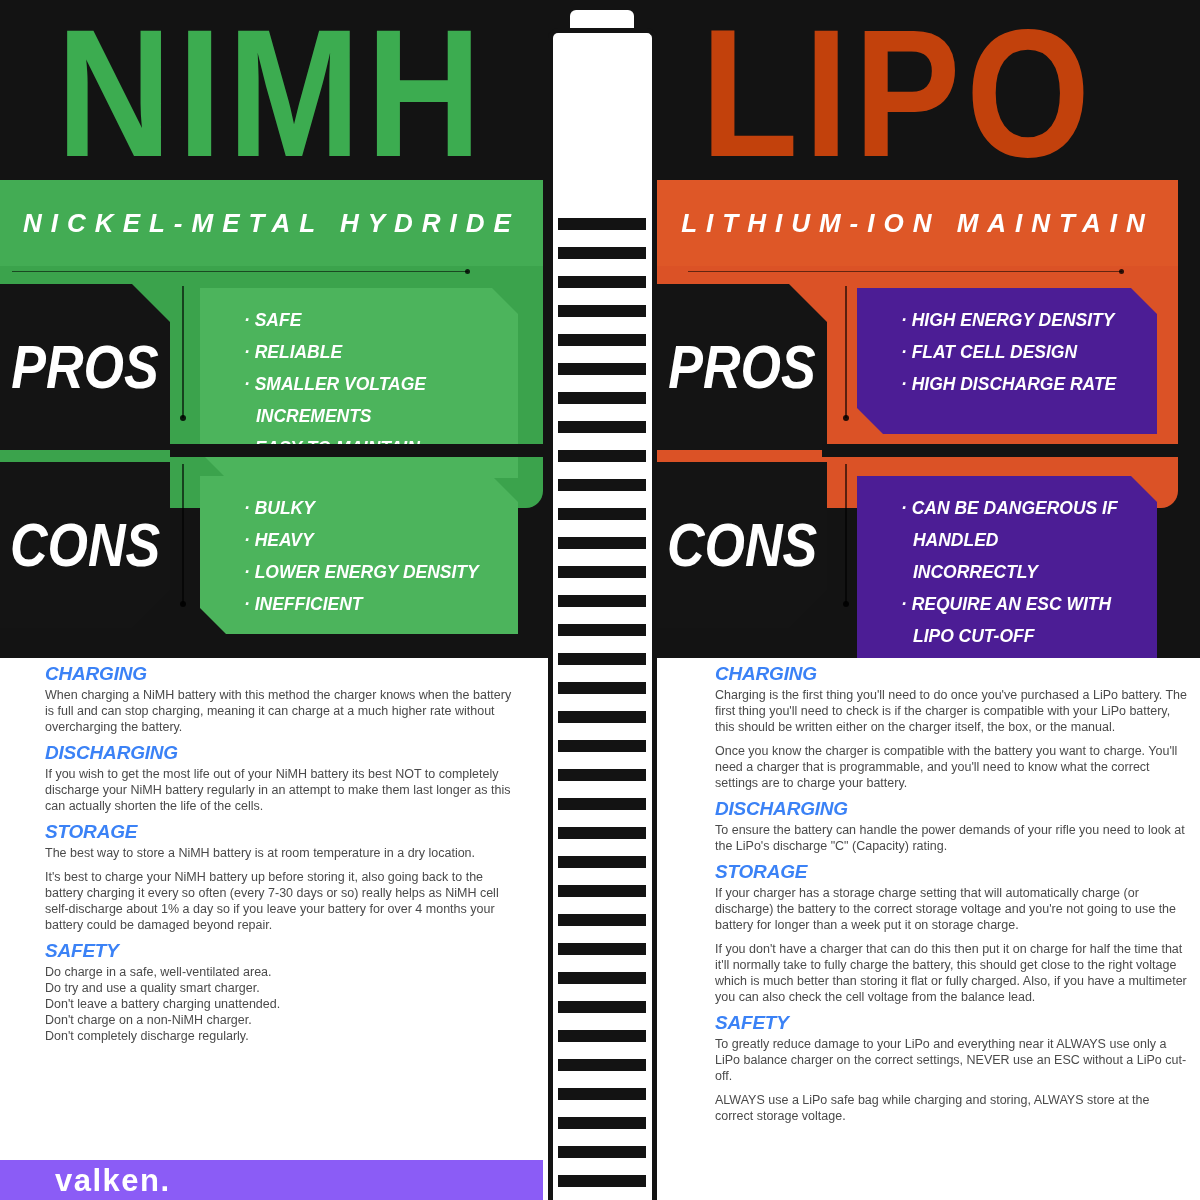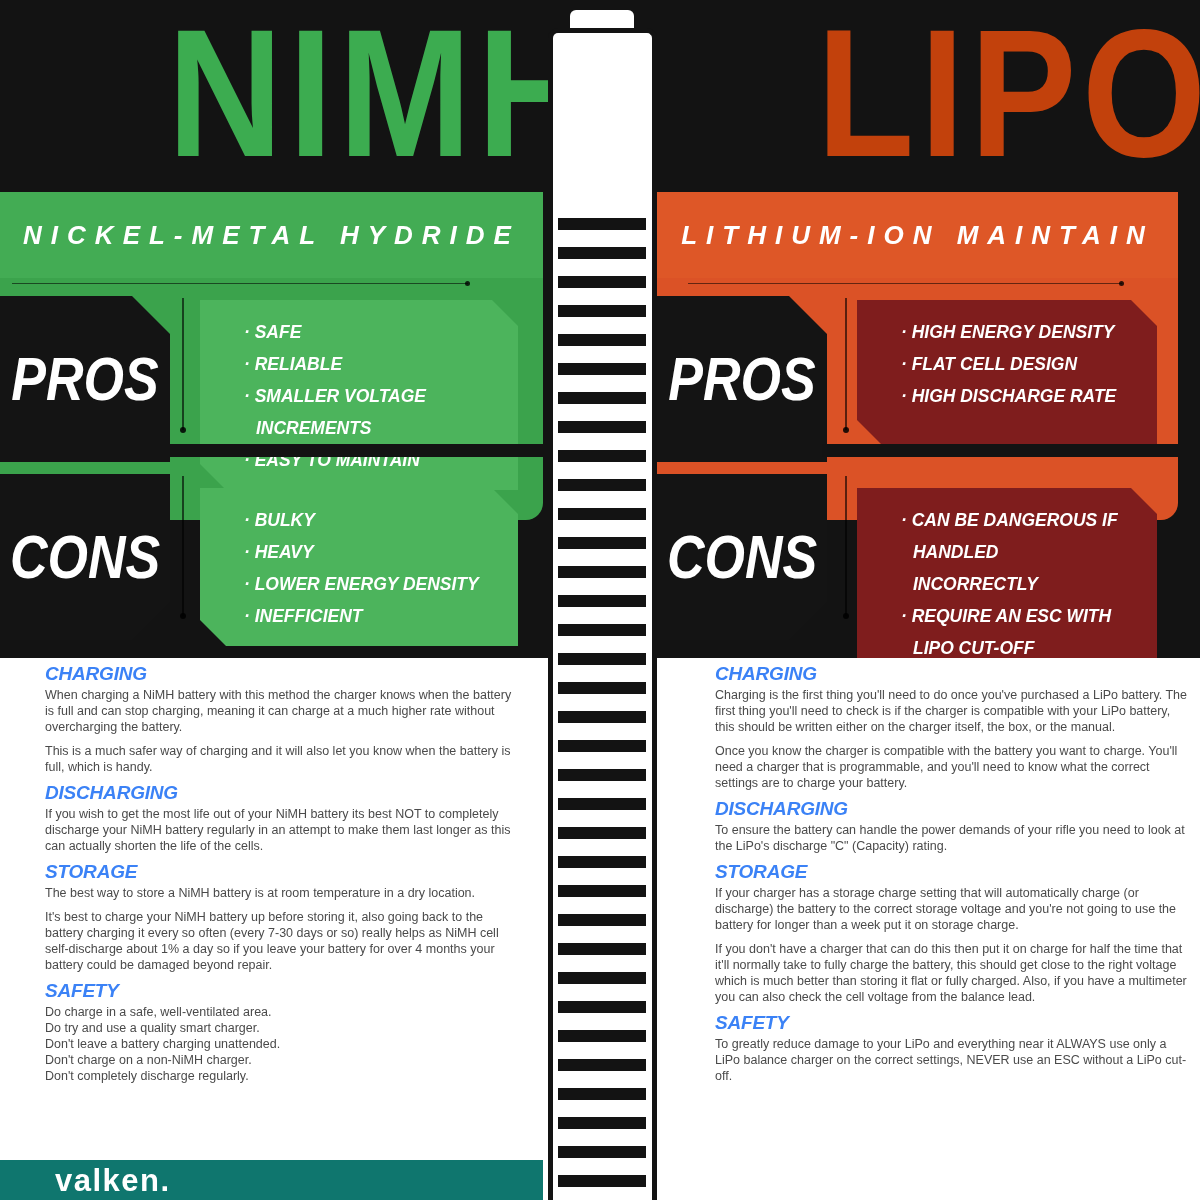--- a/index.html
+++ b/index.html
@@ -2,27 +2,27 @@
 <html><head>
 <meta charset="utf-8">
 <style>
   html,body{margin:0;padding:0;background:#e8e8e8;}
   .poster{
     position:relative;width:1200px;height:1200px;background:#131313;
     overflow:hidden;font-family:"Liberation Sans",sans-serif;
     -webkit-font-smoothing:antialiased;
   }
   
-  .title{position:absolute;top:0;height:188px;display:flex;align-items:center;justify-content:flex-end;padding-left:29px;}
+  .title{position:absolute;top:0;height:188px;display:flex;align-items:center;justify-content:center;}
   .title .t{display:inline-block;font-weight:bold;font-size:140px;line-height:1;letter-spacing:5px;
             transform:scale(1.14,1.3);transform-origin:center;}
   .title-nimh{left:0;width:543px;color:#3CAC50;}
   .title-lipo{left:638px;width:521px;color:#c2410c;}
   
-  .panel{position:absolute;top:192px;height:328px;border-radius:17px;}
+  .panel{position:absolute;top:180px;height:328px;border-radius:17px;}
   .panel-left{left:0;width:543px;background:#3BA34C;}
   .panel-right{left:657px;width:521px;background:#DB5226;}
   .banner{position:absolute;top:0;left:0;right:0;height:86px;display:flex;align-items:center;justify-content:center;}
   .banner-green{background:#43AC54;}
   .banner-orange{background:#DE5727;}
   .banner .s{color:#fff;font-style:italic;font-weight:bold;font-size:26px;letter-spacing:9px;white-space:nowrap;}
   .callout{position:absolute;height:1px;background:rgba(0,0,0,.55);top:91px;}
   .callout .dot{position:absolute;right:-2px;top:-2px;width:5px;height:5px;border-radius:50%;background:rgba(0,0,0,.8);}
   .callout-l{left:12px;width:456px;}
   .callout-r{left:31px;width:434px;}
@@ -35,21 +35,21 @@
   .vline{position:absolute;width:2px;background:rgba(0,0,0,.6);}
   .vline .dot{position:absolute;left:-2px;bottom:-3px;width:6px;height:6px;border-radius:50%;background:rgba(0,0,0,.85);}
   .vl-pros{top:106px;height:132px;}
   .vl-cons{top:284px;height:140px;}
   .vl-l{left:182px;}
   .vl-r{left:188px;}
   
   .listbox{position:absolute;padding:16px 18px 14px 44px;box-sizing:border-box;
     clip-path:polygon(0 0,calc(100% - 26px) 0,100% 26px,100% 100%,26px 100%,0 calc(100% - 26px));}
   .listbox-green{background:#4CB45C;}
-  .listbox-orange{background:#7f1d1d;}
+  .listbox-orange{background:#4c1d95;}
   .list-l{left:200px;width:318px;}
   .list-r{left:200px;width:300px;}
   .list-pros{top:108px;min-height:146px;}
   .list-cons{top:296px;min-height:150px;}
   .li{color:#fff;font-style:italic;font-weight:bold;font-size:19px;line-height:32px;
       padding-left:13px;text-indent:-13px;transform:scaleX(.92);transform-origin:left center;white-space:normal;}
   .li::before{content:"\00B7\0020";}
   
   .band{position:absolute;top:444px;height:13px;background:#131313;}
   .band-l{left:170px;width:373px;}
@@ -57,21 +57,21 @@
   
   .white-section{position:absolute;left:0;top:658px;width:1200px;height:542px;background:#ffffff;}
   .col{position:absolute;top:664px;width:472px;color:#4A4A4A;}
   .col-left{left:45px;}
   .col-right{left:715px;}
   .sec-h{font-style:italic;font-weight:bold;font-size:19px;line-height:19px;color:#3b82f6;
          margin:8px 0 4px;letter-spacing:-.2px;}
   .col .sec:first-child .sec-h{margin-top:0;}
   .para{font-size:12.5px;line-height:16px;margin:0 0 8px;white-space:pre-line;}
   
-  .footer{position:absolute;left:0;top:1160px;width:543px;height:40px;background:#0f766e;display:flex;align-items:center;}
+  .footer{position:absolute;left:0;top:1160px;width:543px;height:40px;background:#8b5cf6;display:flex;align-items:center;}
   .logo{color:#fff;font-weight:bold;font-size:31px;letter-spacing:1.5px;margin-left:55px;line-height:1;}
   
   .battery-nub{position:absolute;left:570px;top:10px;width:64px;height:28px;background:#fff;border-radius:6px;}
   .battery-body{position:absolute;left:548px;top:28px;width:109px;height:1172px;background:#fff;
     border:5px solid #131313;border-bottom:none;border-radius:10px 10px 0 0;box-sizing:border-box;}
   .battery-stripes{position:absolute;left:558px;top:218px;width:88px;height:982px;
     background:repeating-linear-gradient(to bottom,#131313 0 12px,transparent 12px 29px);}
 </style>
 </head>
 <body>
@@ -155,21 +155,20 @@
 
   <div class="band band-l"></div>
   <div class="band band-r"></div>
 
   <div class="white-section"></div>
 
   <div class="col col-left">
     <div class="sec">
       <div class="sec-h">CHARGING</div>
       <p class="para">When charging a NiMH battery with this method the charger knows when the battery is full and can stop charging, meaning it can charge at a much higher rate without overcharging the battery.</p>
-      <p class="para">This is a much safer way of charging and it will also let you know when the battery is full, which is handy.</p>
     </div>
     <div class="sec">
       <div class="sec-h">DISCHARGING</div>
       <p class="para">If you wish to get the most life out of your NiMH battery its best NOT to completely discharge your NiMH battery regularly in an attempt to make them last longer as this can actually shorten the life of the cells.</p>
     </div>
     <div class="sec">
       <div class="sec-h">STORAGE</div>
       <p class="para">The best way to store a NiMH battery is at room temperature in a dry location.</p>
       <p class="para">It's best to charge your NiMH battery up before storing it, also going back to the battery charging it every so often (every 7-30 days or so) really helps as NiMH cell self-discharge about 1% a day so if you leave your battery for over 4 months your battery could be damaged beyond repair.</p>
     </div>
@@ -194,20 +193,21 @@
       <p class="para">To ensure the battery can handle the power demands of your rifle you need to look at the LiPo's discharge "C" (Capacity) rating.</p>
     </div>
     <div class="sec">
       <div class="sec-h">STORAGE</div>
       <p class="para">If your charger has a storage charge setting that will automatically charge (or discharge) the battery to the correct storage voltage and you're not going to use the battery for longer than a week put it on storage charge.</p>
       <p class="para">If you don't have a charger that can do this then put it on charge for half the time that it'll normally take to fully charge the battery, this should get close to the right voltage which is much better than storing it flat or fully charged. Also, if you have a multimeter you can also check the cell voltage from the balance lead.</p>
     </div>
     <div class="sec">
       <div class="sec-h">SAFETY</div>
       <p class="para">To greatly reduce damage to your LiPo and everything near it ALWAYS use only a LiPo balance charger on the correct settings, NEVER use an ESC without a LiPo cut-off.</p>
+      <p class="para">ALWAYS use a LiPo safe bag while charging and storing, ALWAYS store at the correct storage voltage.</p>
     </div>
   </div>
 
   <div class="footer">
     <span class="logo">valken.</span>
   </div>
 
   <div class="battery-nub"></div>
   <div class="battery-body"></div>
   <div class="battery-stripes"></div>

